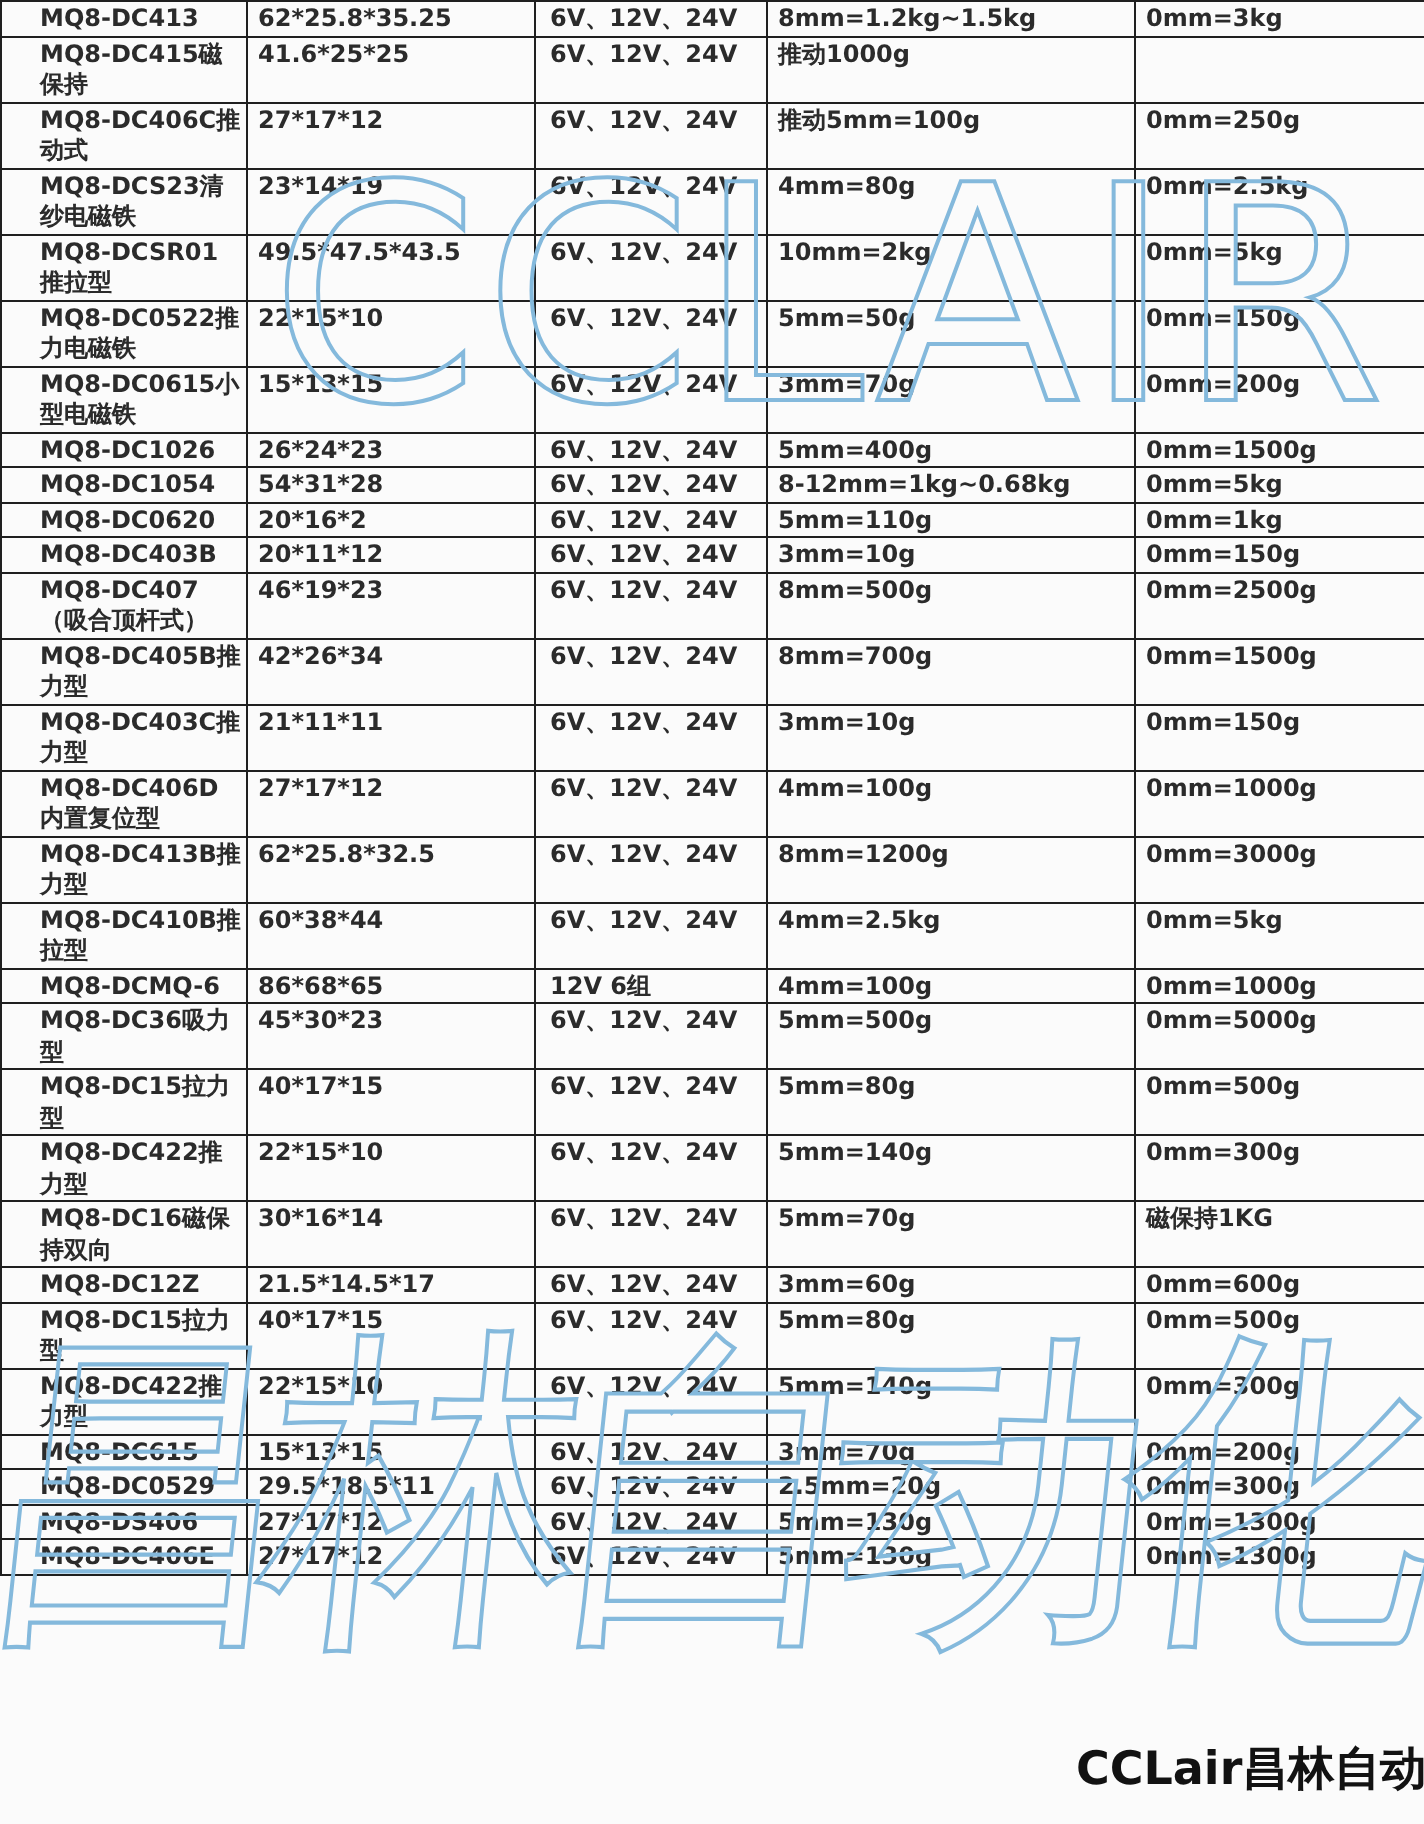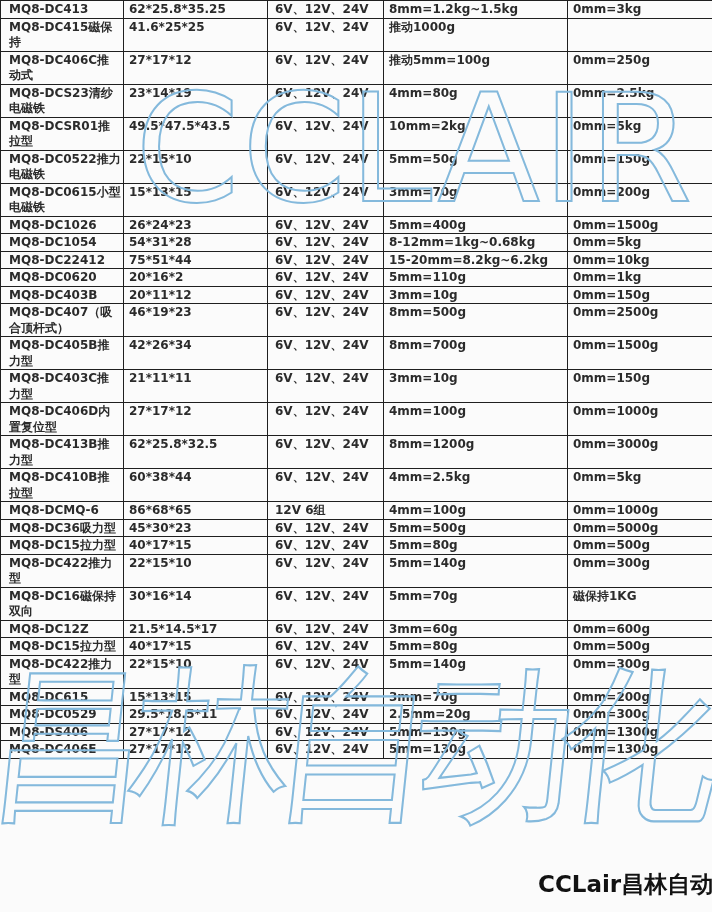--- a/index.html
+++ b/index.html
@@ -27,21 +27,21 @@
     border: 1px solid #1f1f1f;
     font-size: 12px;
     font-weight: bold;
     color: #2b2b2b;
     line-height: 15.5px;
     vertical-align: top;
     padding: 1px 2px 0 5px;
     overflow: hidden;
     word-break: break-word;
   }
-  table.spec td.model { padding-left: 8px; letter-spacing: 0; }
+  table.spec td.model { padding-left: 19px; letter-spacing: 0; }
   table.spec td.volt  { padding-left: 7px; }
   
   .wm-latin {
     position: absolute;
     left: 135px;
     top: 74px;
     font-size: 150px;
     line-height: 150px;
     letter-spacing: 2px;
     color: transparent;
@@ -148,27 +148,20 @@
           <td class="hold">0mm=1500g</td>
         </tr>
         <tr>
           <td class="model">MQ8-DC1054</td>
           <td class="size">54*31*28</td>
           <td class="volt">6V、12V、24V</td>
           <td class="force">8-12mm=1kg~0.68kg</td>
           <td class="hold">0mm=5kg</td>
         </tr>
         <tr>
-          <td class="model">MQ8-DC22412</td>
-          <td class="size">75*51*44</td>
-          <td class="volt">6V、12V、24V</td>
-          <td class="force">15-20mm=8.2kg~6.2kg</td>
-          <td class="hold">0mm=10kg</td>
-        </tr>
-        <tr>
           <td class="model">MQ8-DC0620</td>
           <td class="size">20*16*2</td>
           <td class="volt">6V、12V、24V</td>
           <td class="force">5mm=110g</td>
           <td class="hold">0mm=1kg</td>
         </tr>
         <tr>
           <td class="model">MQ8-DC403B</td>
           <td class="size">20*11*12</td>
           <td class="volt">6V、12V、24V</td>

